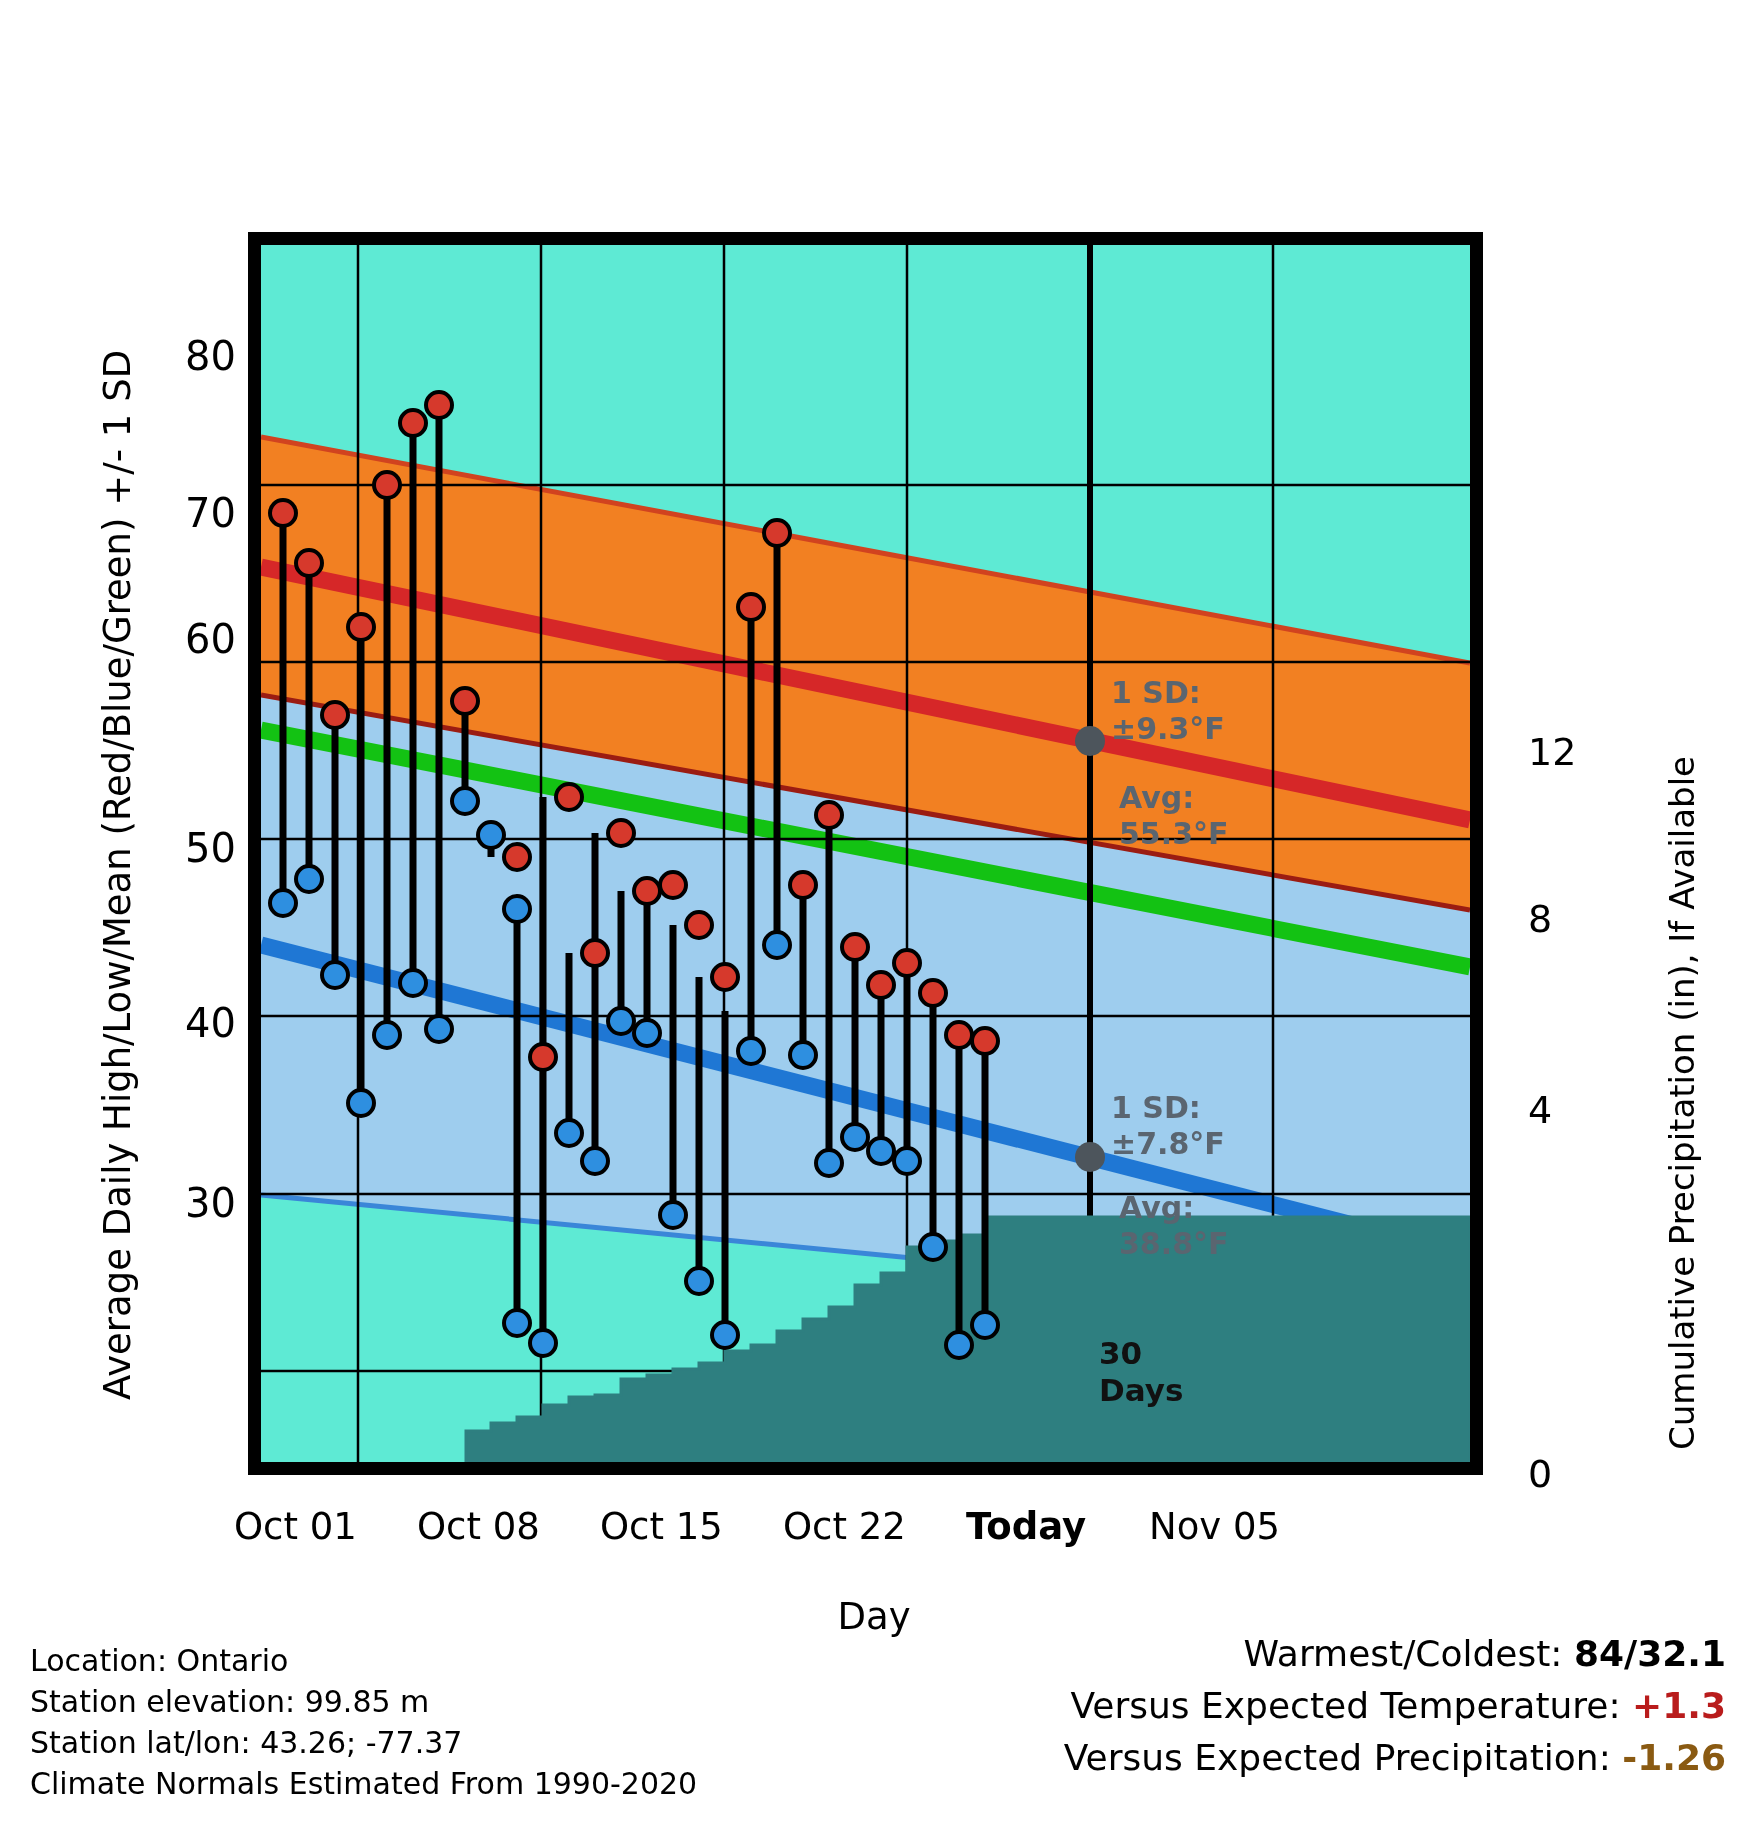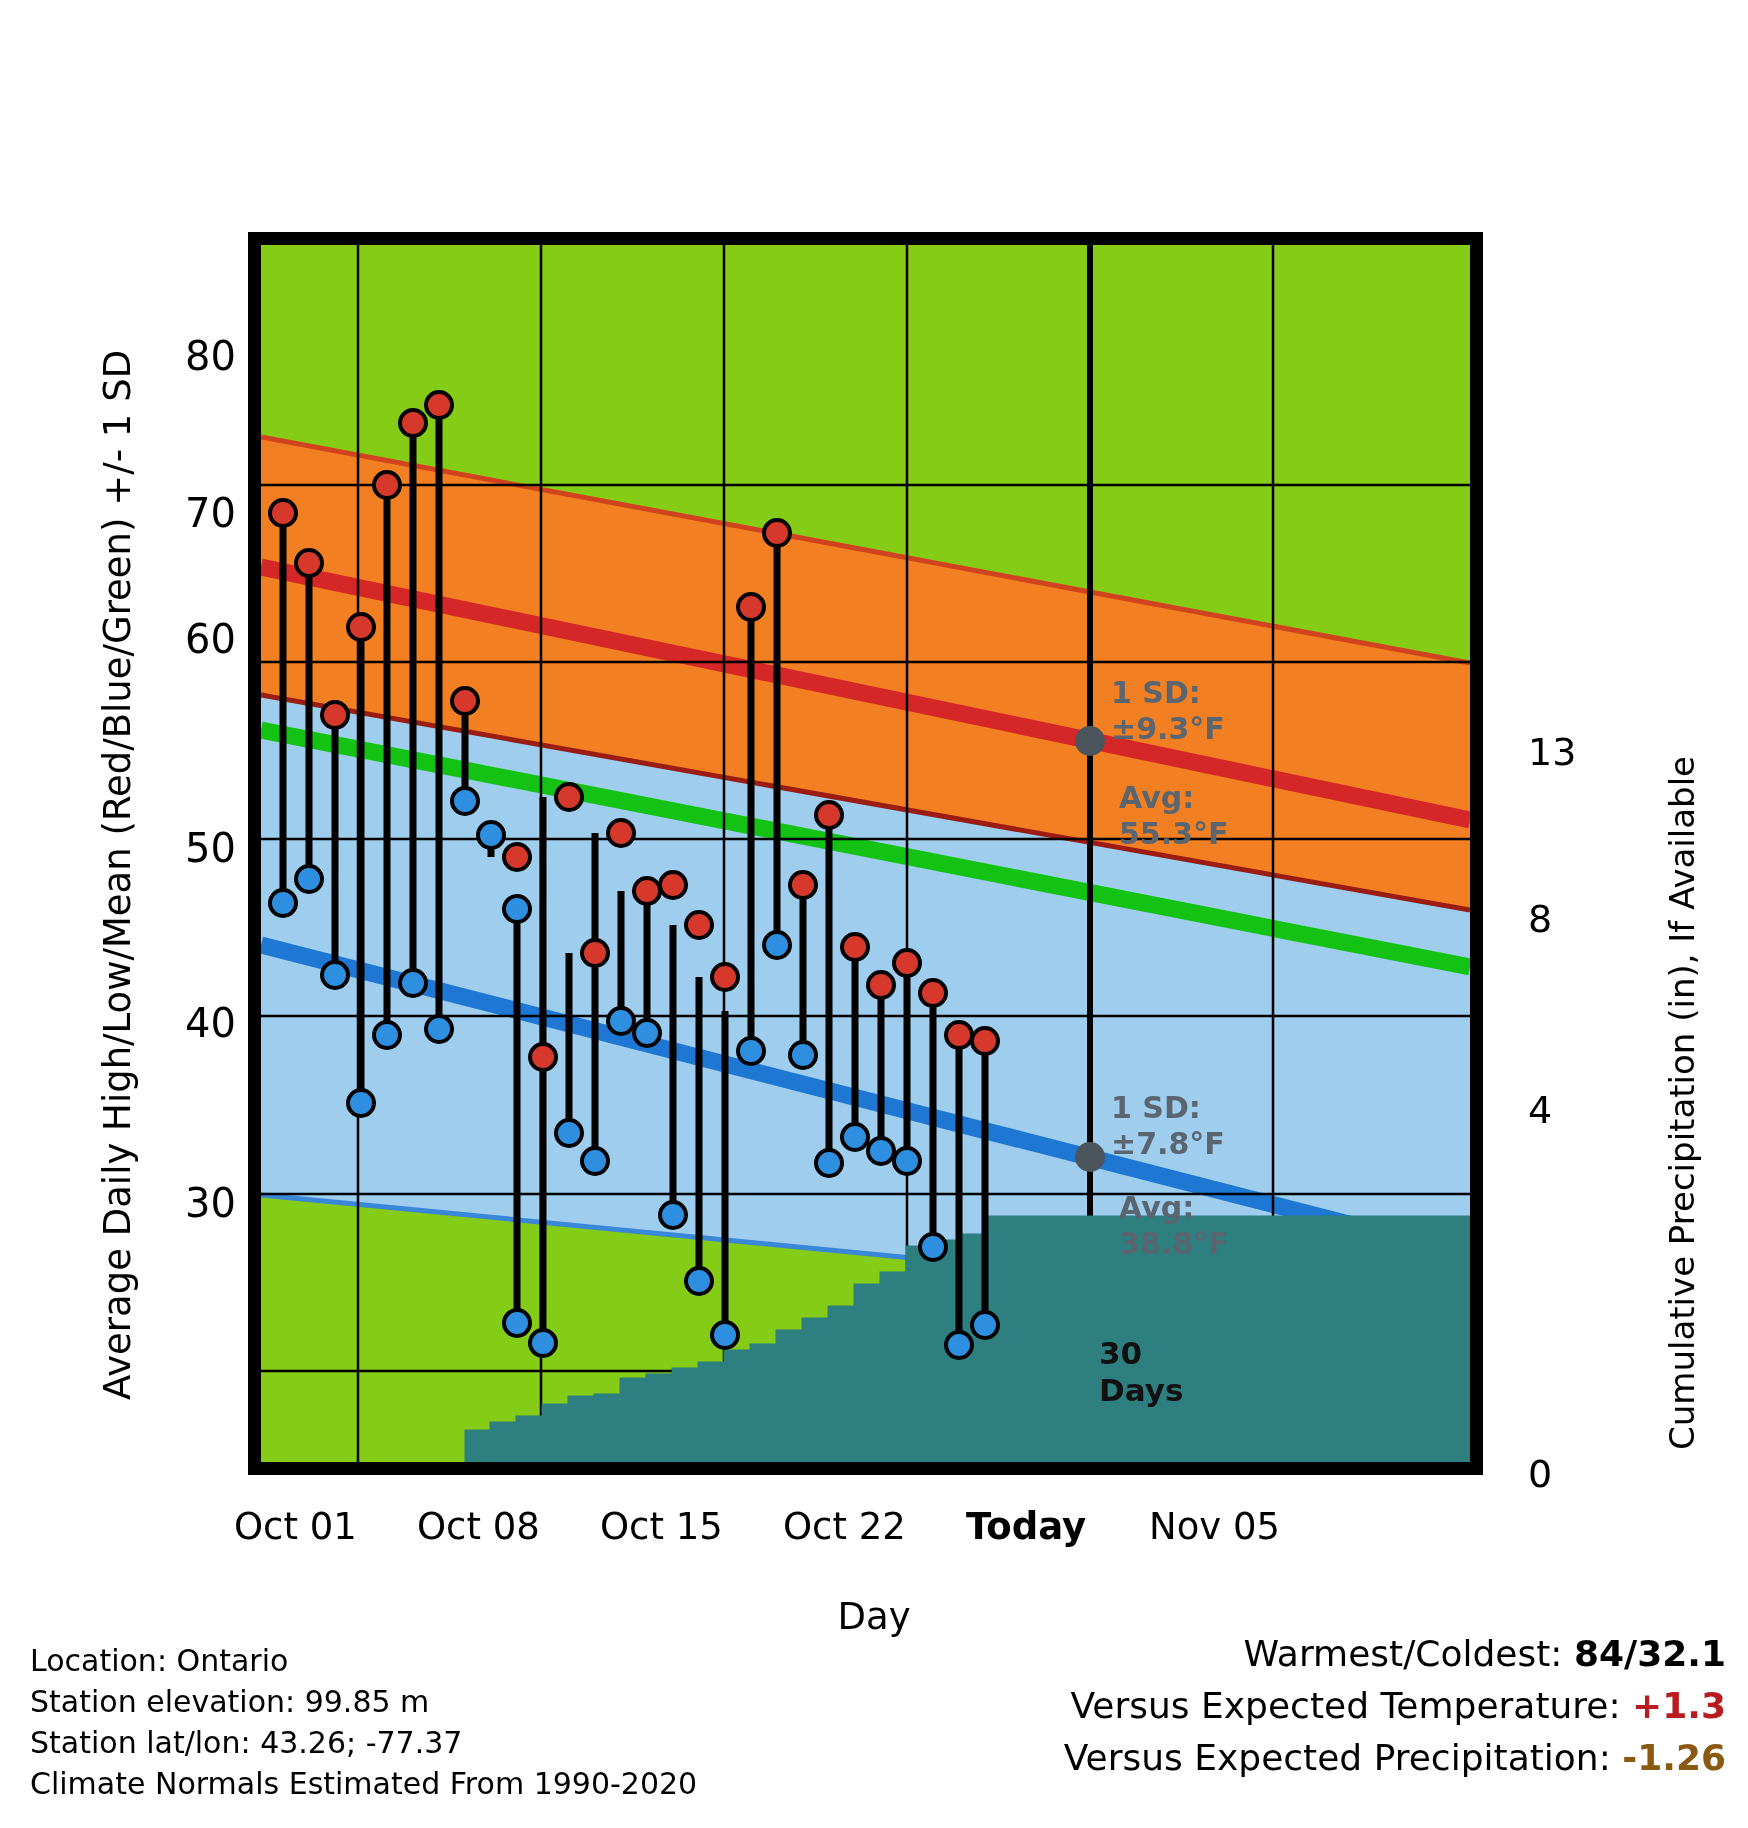--- a/index.html
+++ b/index.html
@@ -32,21 +32,21 @@
   }
   
   .plot-frame {
     position: absolute;
     left: 248px;
     top: 232px;
     width: 1235px;
     height: 1243px;
     border: 13px solid #000000;
     box-sizing: border-box;
-    background: #84cc16;
+    background: #5eead4;
     overflow: hidden;
   }
   .plot-inner {
     position: absolute;
     left: 0; top: 0;
     width: 100%;
     height: 100%;
   }
   .ylabel-left {
     position: absolute;
@@ -146,21 +146,21 @@
   <div class="ytick" style="top:1180px;">30</div>
   <div class="ytick" style="top:1000px;">40</div>
   <div class="ytick" style="top:825px;">50</div>
   <div class="ytick" style="top:616px;">60</div>
   <div class="ytick" style="top:490px;">70</div>
   <div class="ytick" style="top:333px;">80</div>
 
   <div class="y2tick" style="top:1452px;">0</div>
   <div class="y2tick" style="top:1088px;">4</div>
   <div class="y2tick" style="top:897px;">8</div>
-  <div class="y2tick" style="top:730px;">13</div>
+  <div class="y2tick" style="top:730px;">12</div>
 
   <div class="xtick" style="left:234px;">Oct 01</div>
   <div class="xtick" style="left:417px;">Oct 08</div>
   <div class="xtick" style="left:600px;">Oct 15</div>
   <div class="xtick" style="left:783px;">Oct 22</div>
   <div class="xtick today" style="left:966px;">Today</div>
   <div class="xtick" style="left:1149px;">Nov 05</div>
 
   <div class="plot-frame">
     <svg class="plot-inner" viewBox="0 0 1209 1217" preserveAspectRatio="none">

